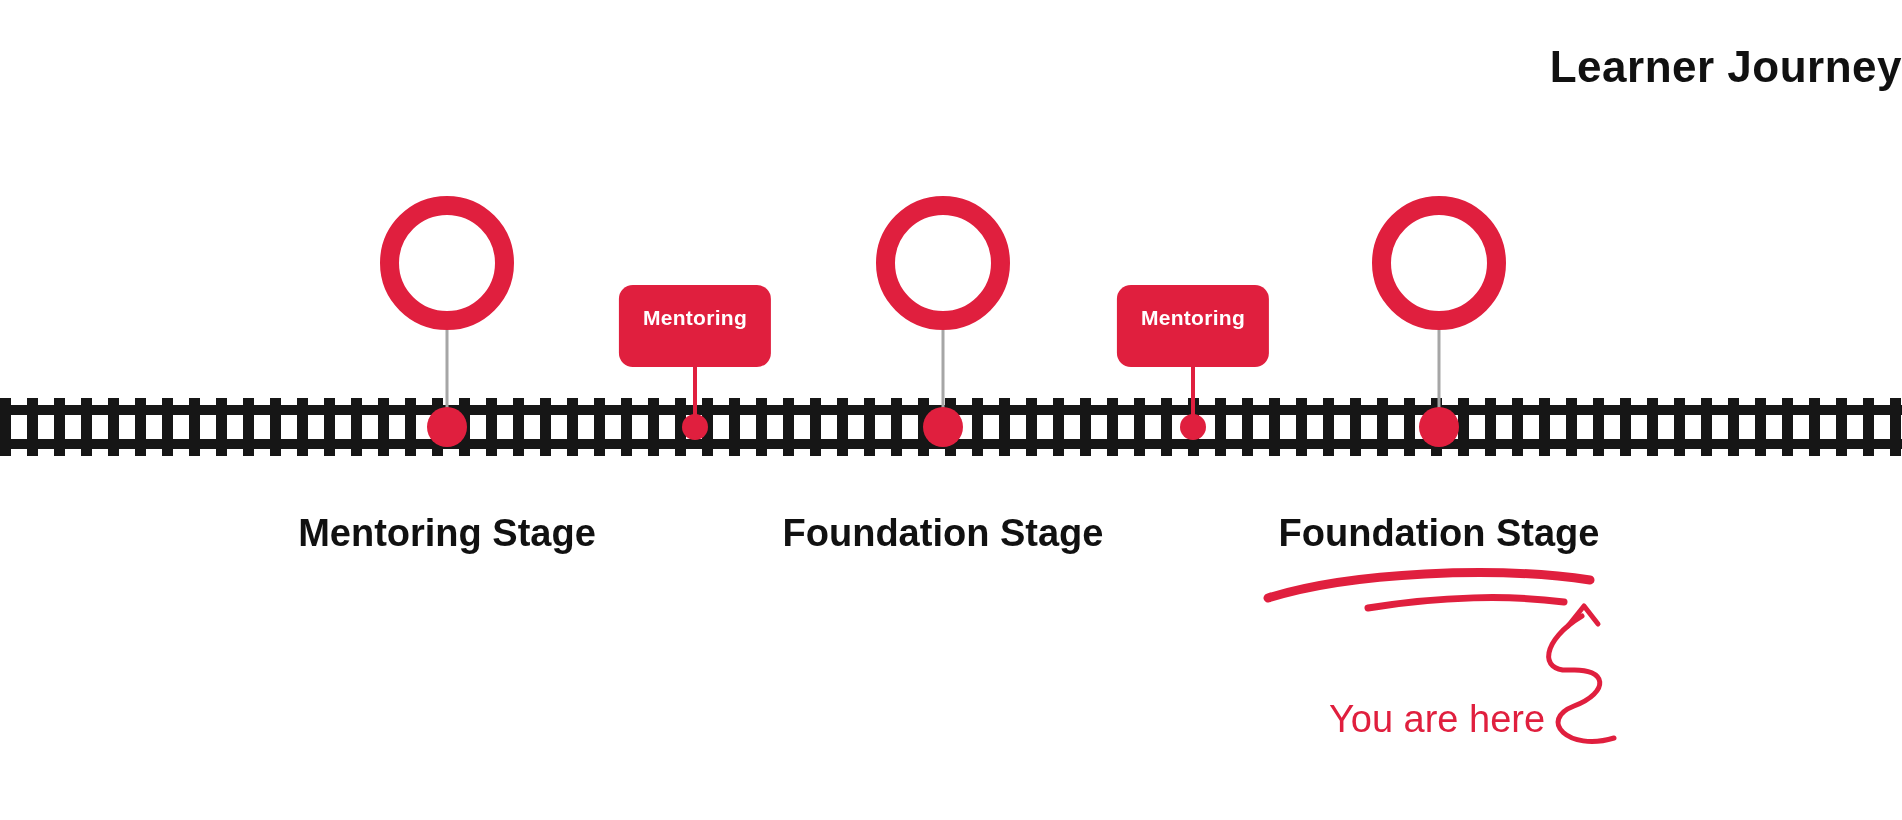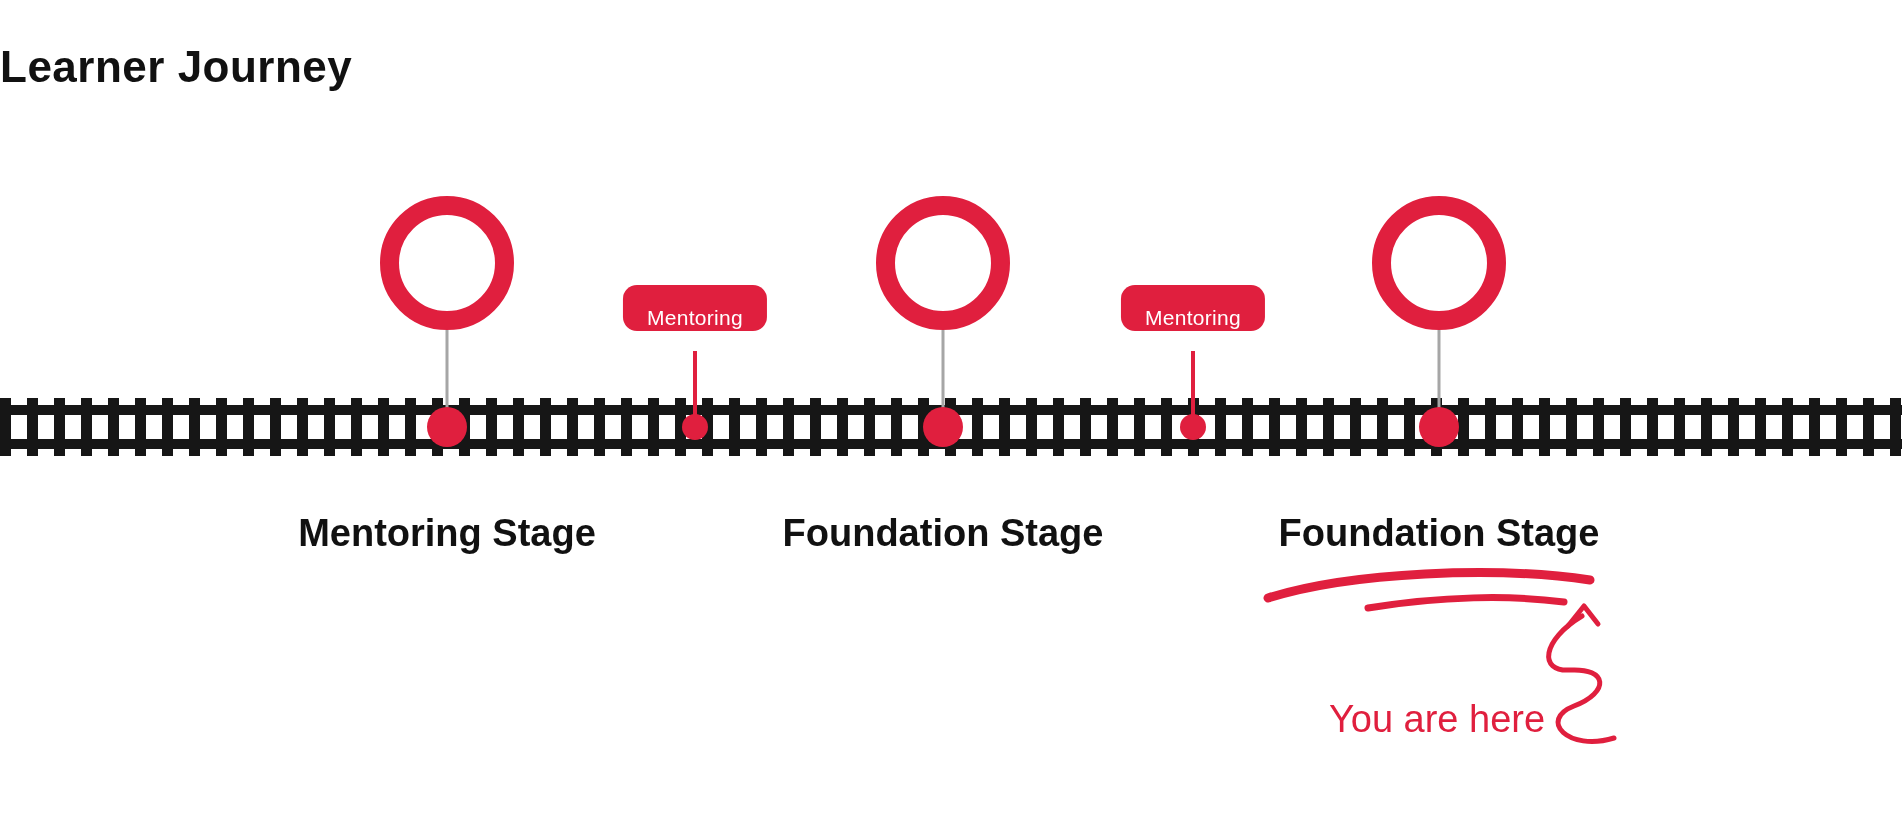--- a/index.html
+++ b/index.html
@@ -9,21 +9,21 @@
     background: var(--background, #ffffff);
     font-family: "Liberation Sans", "DejaVu Sans", sans-serif;
     overflow: hidden;
   }
 
   .title {
     position: absolute;
     top: 42px;
     left: 0;
     width: 100%;
-    text-align: left;
+    text-align: right;
     font-size: 44px;
     font-weight: 800;
     letter-spacing: 0.5px;
     color: #111111;
   }
 
   
   .track {
     position: absolute;
     left: 0;
@@ -97,28 +97,28 @@
     left: var(--x);
     width: 0;
     height: 100%;
     z-index: 2;
   }
   .badge-group .badge {
     position: absolute;
     top: 285px;
     left: 0;
     transform: translateX(-50%);
-    height: 46px;
+    height: 82px;
     line-height: 66px;
     padding: 0 24px;
     border-radius: 14px;
     background: var(--accent, #e01f3e);
     color: #ffffff;
     font-size: 21px;
-    font-weight: 400;
+    font-weight: 700;
     letter-spacing: 0.3px;
     white-space: nowrap;
   }
   .badge-group .badge-stem {
     position: absolute;
     top: 351px;
     left: 0;
     transform: translateX(-50%);
     width: 4px;
     height: 76px;

